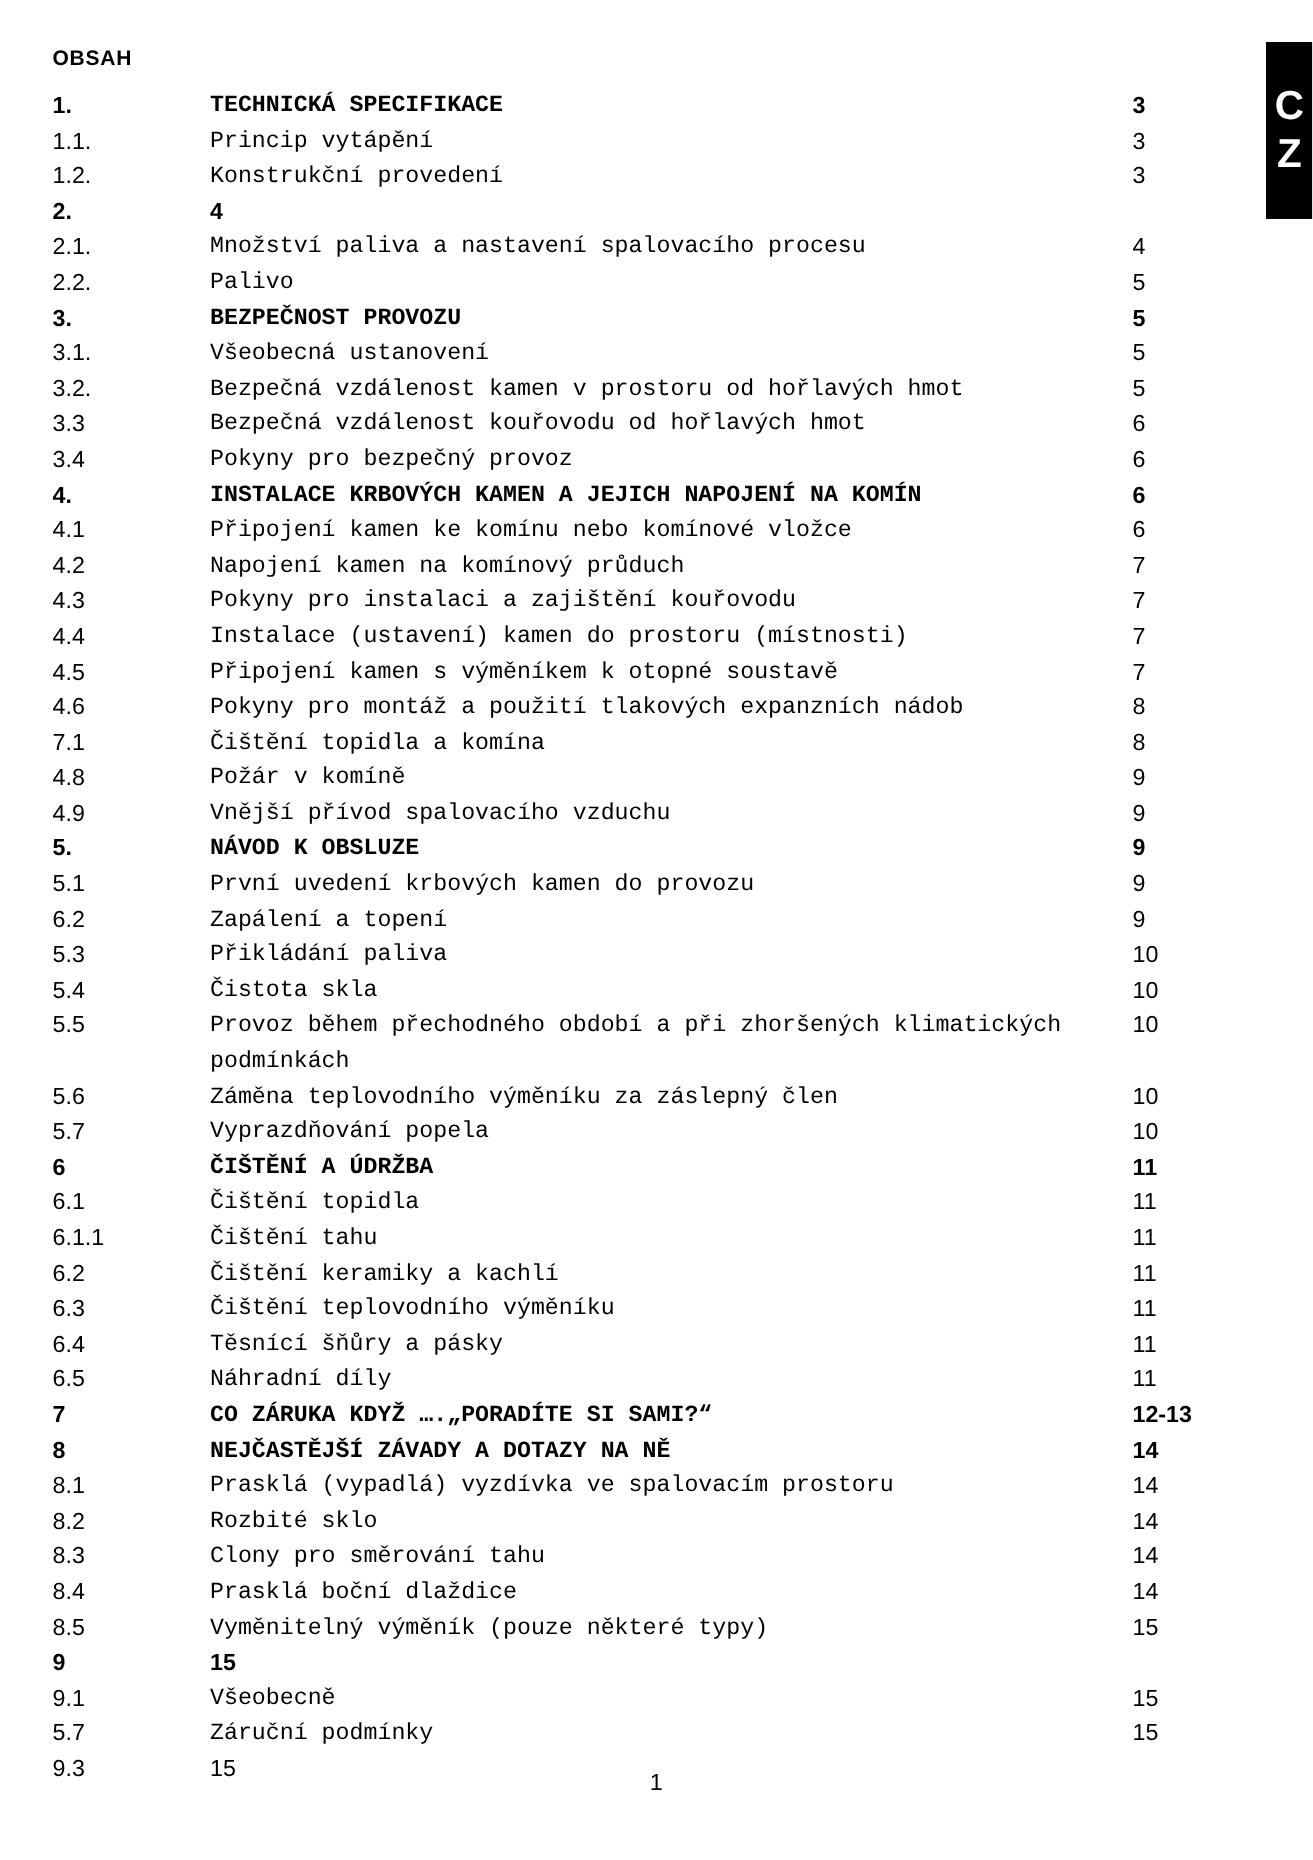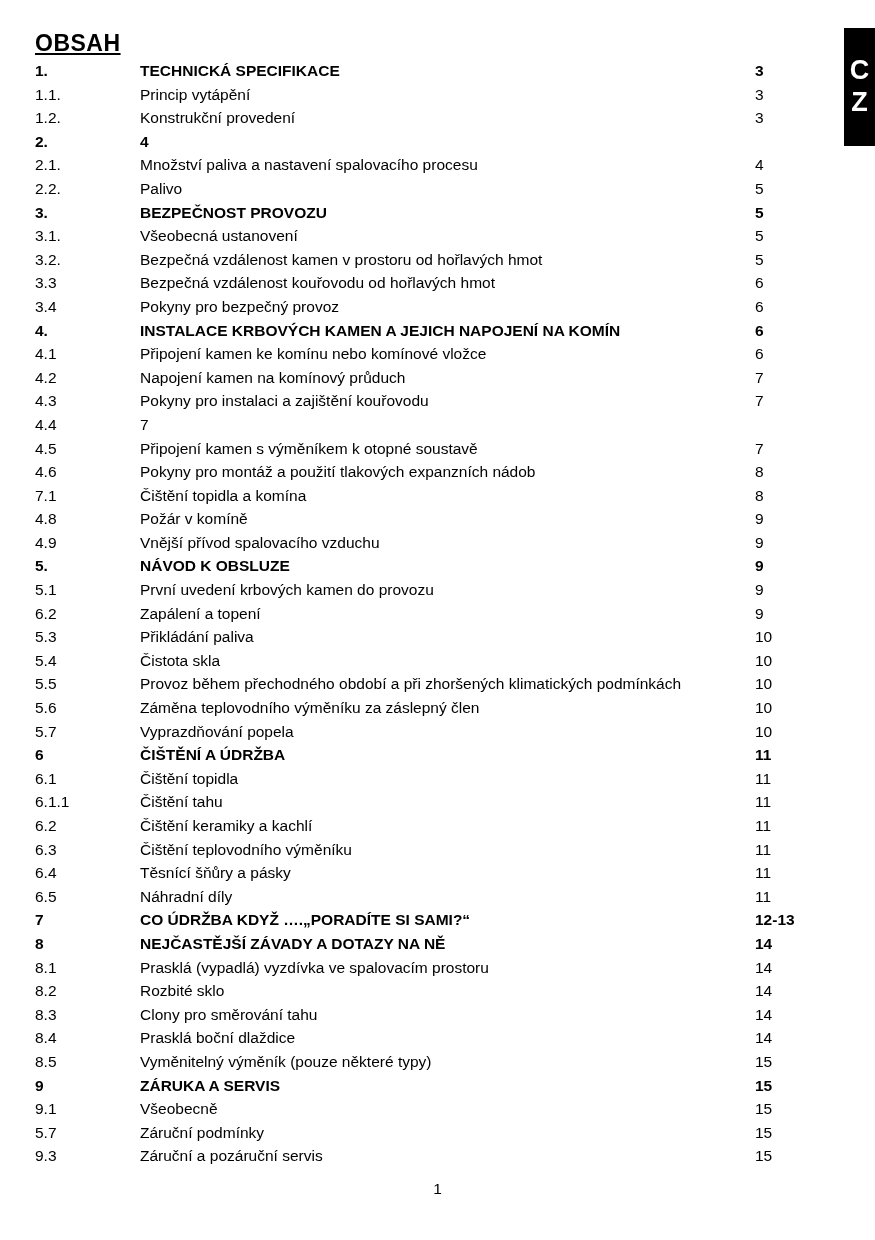--- a/index.html
+++ b/index.html
@@ -31,23 +31,22 @@
     gap: 2px;
     font-size: 27px;
     font-weight: bold;
     line-height: 1.1;
   }
   .doc-title {
     position: absolute;
     top: 30px;
     left: 35px;
     margin: 0;
-    font-size: 23px;
+    font-size: 14px;
     font-weight: bold;
-    text-decoration: underline;
     letter-spacing: 0.5px;
   }
   .toc {
     position: absolute;
     top: 59px;
     left: 35px;
     width: 810px;
   }
   .toc-row {
     display: grid;
@@ -57,20 +56,21 @@
     line-height: 23.6px;
   }
   .toc-row.bold {
     font-weight: bold;
   }
   .toc-row .num {
     white-space: nowrap;
   }
   .toc-row .entry-title {
     padding-right: 10px;
+    font-family: Liberation Mono, monospace;
   }
   .toc-row .pg {
     text-align: left;
     white-space: nowrap;
   }
   .page-number {
     position: absolute;
     bottom: 42px;
     left: 0;
     width: 875px;
@@ -160,20 +160,21 @@
         <span class="entry-title">Napojení kamen na komínový průduch</span>
         <span class="pg">7</span>
       </div>
       <div class="toc-row">
         <span class="num">4.3</span>
         <span class="entry-title">Pokyny pro instalaci a zajištění kouřovodu</span>
         <span class="pg">7</span>
       </div>
       <div class="toc-row">
         <span class="num">4.4</span>
+        <span class="entry-title">Instalace (ustavení) kamen do prostoru (místnosti)</span>
         <span class="pg">7</span>
       </div>
       <div class="toc-row">
         <span class="num">4.5</span>
         <span class="entry-title">Připojení kamen s výměníkem k otopné soustavě</span>
         <span class="pg">7</span>
       </div>
       <div class="toc-row">
         <span class="num">4.6</span>
         <span class="entry-title">Pokyny pro montáž a použití tlakových expanzních nádob</span>
@@ -264,21 +265,21 @@
         <span class="entry-title">Těsnící šňůry a pásky</span>
         <span class="pg">11</span>
       </div>
       <div class="toc-row">
         <span class="num">6.5</span>
         <span class="entry-title">Náhradní díly</span>
         <span class="pg">11</span>
       </div>
       <div class="toc-row bold">
         <span class="num">7</span>
-        <span class="entry-title">CO ÚDRŽBA KDYŽ ….„PORADÍTE SI SAMI?“</span>
+        <span class="entry-title">CO ZÁRUKA KDYŽ ….„PORADÍTE SI SAMI?“</span>
         <span class="pg">12-13</span>
       </div>
       <div class="toc-row bold">
         <span class="num">8</span>
         <span class="entry-title">NEJČASTĚJŠÍ ZÁVADY A DOTAZY NA NĚ</span>
         <span class="pg">14</span>
       </div>
       <div class="toc-row">
         <span class="num">8.1</span>
         <span class="entry-title">Prasklá (vypadlá) vyzdívka ve spalovacím prostoru</span>
@@ -299,35 +300,33 @@
         <span class="entry-title">Prasklá boční dlaždice</span>
         <span class="pg">14</span>
       </div>
       <div class="toc-row">
         <span class="num">8.5</span>
         <span class="entry-title">Vyměnitelný výměník (pouze některé typy)</span>
         <span class="pg">15</span>
       </div>
       <div class="toc-row bold">
         <span class="num">9</span>
-        <span class="entry-title">ZÁRUKA A SERVIS</span>
         <span class="pg">15</span>
       </div>
       <div class="toc-row">
         <span class="num">9.1</span>
         <span class="entry-title">Všeobecně</span>
         <span class="pg">15</span>
       </div>
       <div class="toc-row">
         <span class="num">5.7</span>
         <span class="entry-title">Záruční podmínky</span>
         <span class="pg">15</span>
       </div>
       <div class="toc-row">
         <span class="num">9.3</span>
-        <span class="entry-title">Záruční a pozáruční servis</span>
         <span class="pg">15</span>
       </div>
     </div>
 
   <div class="page-number">1</div>
 
 </div>
 
 </body></html>

